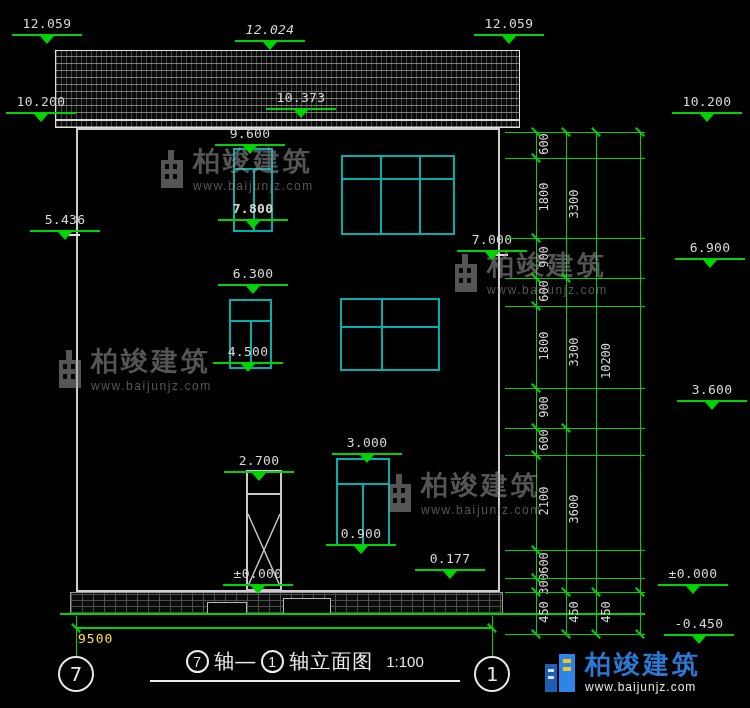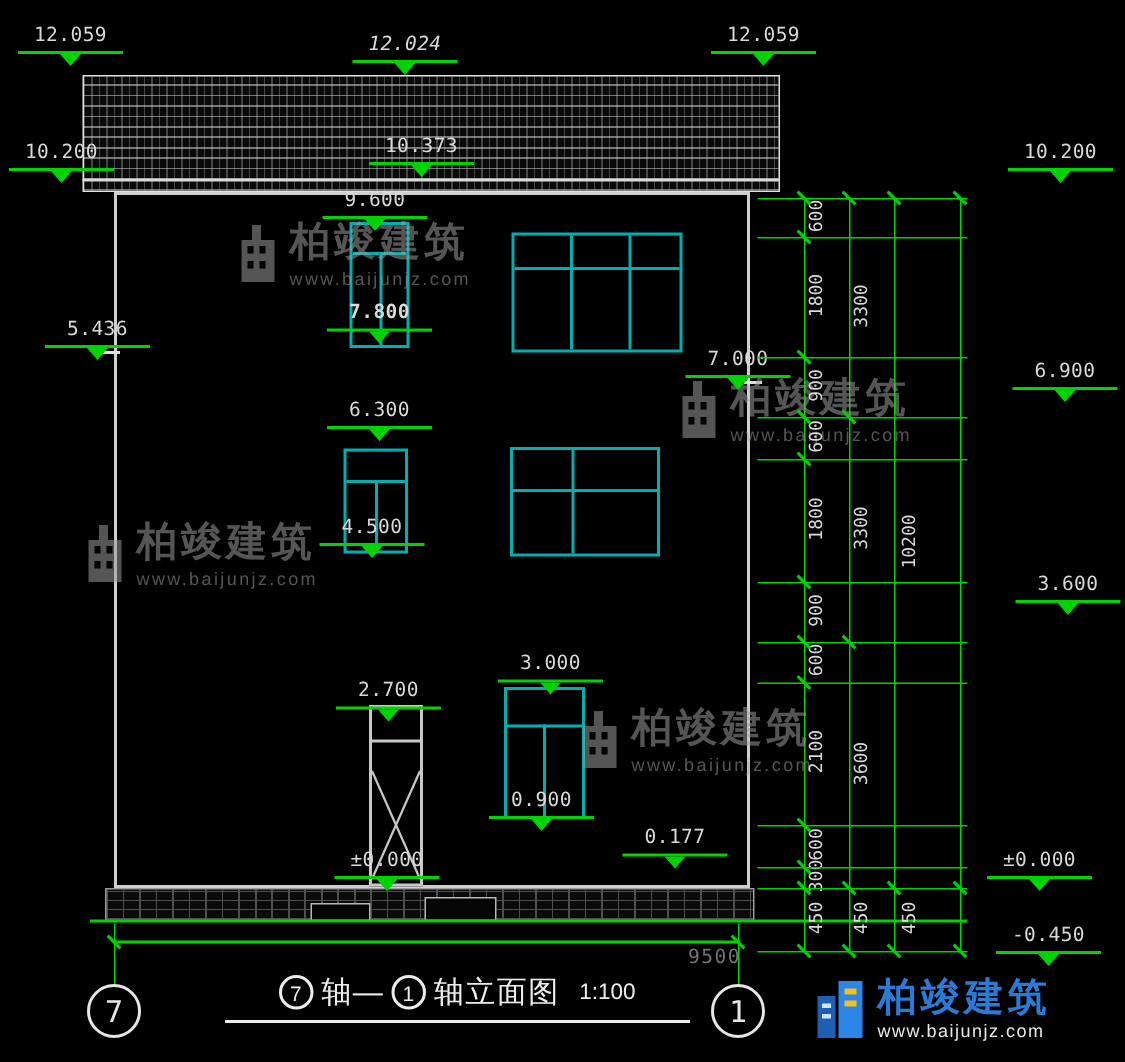--- a/index.html
+++ b/index.html
@@ -35,21 +35,21 @@
   .elev{position:absolute;width:70px;text-align:center}
   .elev-text{font-size:13px;color:#d9d9d9;font-family:"DejaVu Sans Mono",monospace;letter-spacing:.3px;line-height:15px}
   .elev-line{position:relative;height:2px;background:#00d400;margin-top:3px}
   .elev-tri{position:absolute;left:50%;top:2px;transform:translateX(-50%);width:0;height:0;
     border-left:7px solid transparent;border-right:7px solid transparent;border-top:8px solid #00d400}
 
   
   .dimlab{position:absolute;width:44px;text-align:center;font-size:12px;color:#d9d9d9;
     font-family:"DejaVu Sans Mono",monospace;transform:rotate(-90deg)}
 
-  .bdim{position:absolute;left:78px;top:631px;width:416px;text-align:right;font-size:13px;color:#737373;
+  .bdim{position:absolute;left:78px;top:631px;width:416px;text-align:left;font-size:13px;color:#fde047;
     font-family:"DejaVu Sans Mono",monospace;letter-spacing:1px}
 
   .bubble{position:absolute;width:36px;height:36px;border:2px solid #e6e6e6;border-radius:50%;
     display:flex;align-items:center;justify-content:center;color:#e6e6e6;font-size:20px;
     font-family:"DejaVu Sans Mono",monospace;background:#000}
 
   .titleblock{position:absolute;left:150px;top:648px;width:310px;color:#ececec}
   .title-line{display:flex;align-items:center;justify-content:center;gap:5px;font-size:20px;
     border-bottom:2px solid #ececec;padding-bottom:5px;letter-spacing:1px}
   .mini-circle{display:inline-flex;width:23px;height:23px;border:2px solid #ececec;border-radius:50%;
@@ -231,21 +231,21 @@
         <div class="elev-line">
           <i class="elev-tri"></i>
         </div>
       </div>
       <div class="elev" style="left: 6px; top: 94px;">
         <div class="elev-text">10.200</div>
         <div class="elev-line">
           <i class="elev-tri"></i>
         </div>
       </div>
-      <div class="elev" style="left: 246px; top: 90px;">
+      <div class="elev" style="left: 266px; top: 90px;">
         <div class="elev-text">10.373</div>
         <div class="elev-line">
           <i class="elev-tri"></i>
         </div>
       </div>
       <div class="elev" style="left: 672px; top: 94px;">
         <div class="elev-text">10.200</div>
         <div class="elev-line">
           <i class="elev-tri"></i>
         </div>

